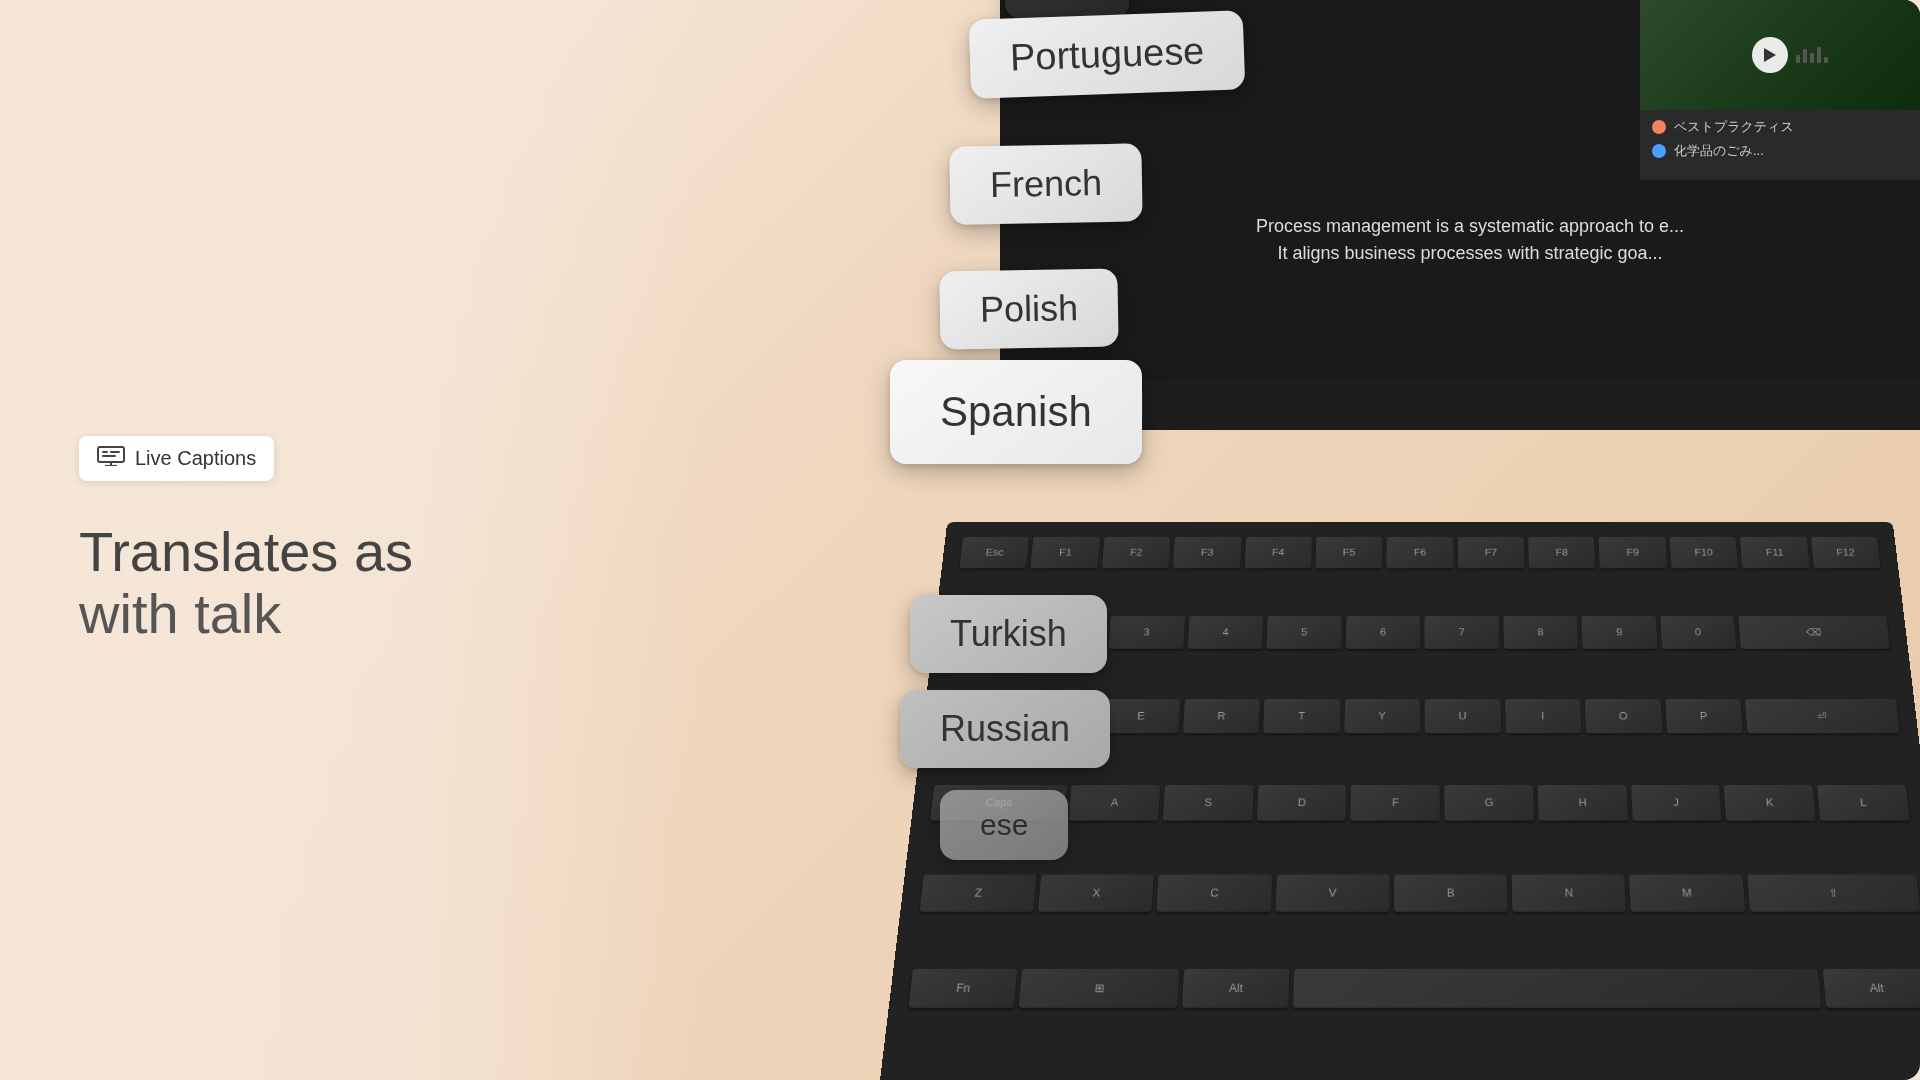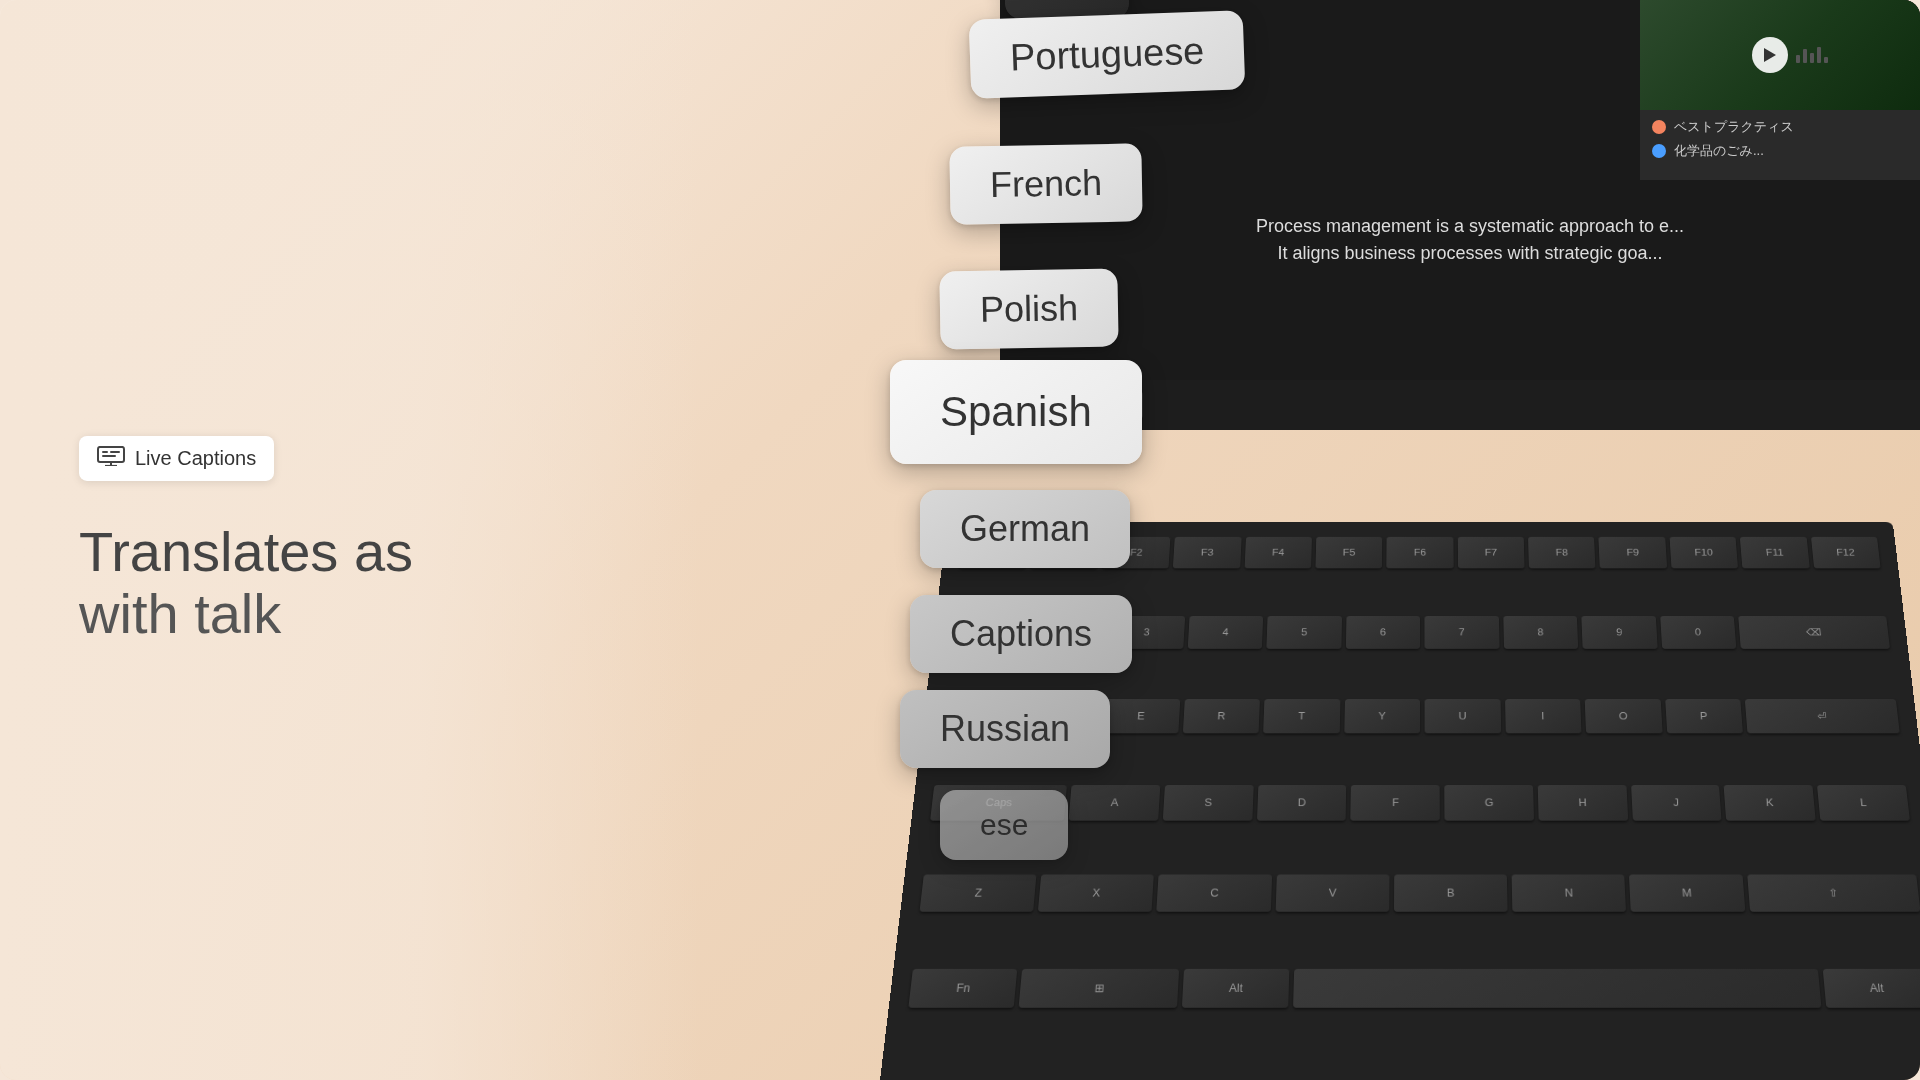--- a/index.html
+++ b/index.html
@@ -533,26 +533,23 @@
 
       <div class="lang-card polish">
         <span>Polish</span>
       </div>
 
       <div class="lang-card spanish">
         <span>Spanish</span>
       </div>
 
 
-      <div class="lang-card german">
-        <span>German</span>
-      </div>
 
       <div class="lang-card turkish">
-        <span>Captions</span>
+        <span>Turkish</span>
       </div>
 
       <div class="lang-card russian">
         <span>Russian</span>
       </div>
 
       <div class="lang-card ese">
         <span>ese</span>
       </div>
     </div>

